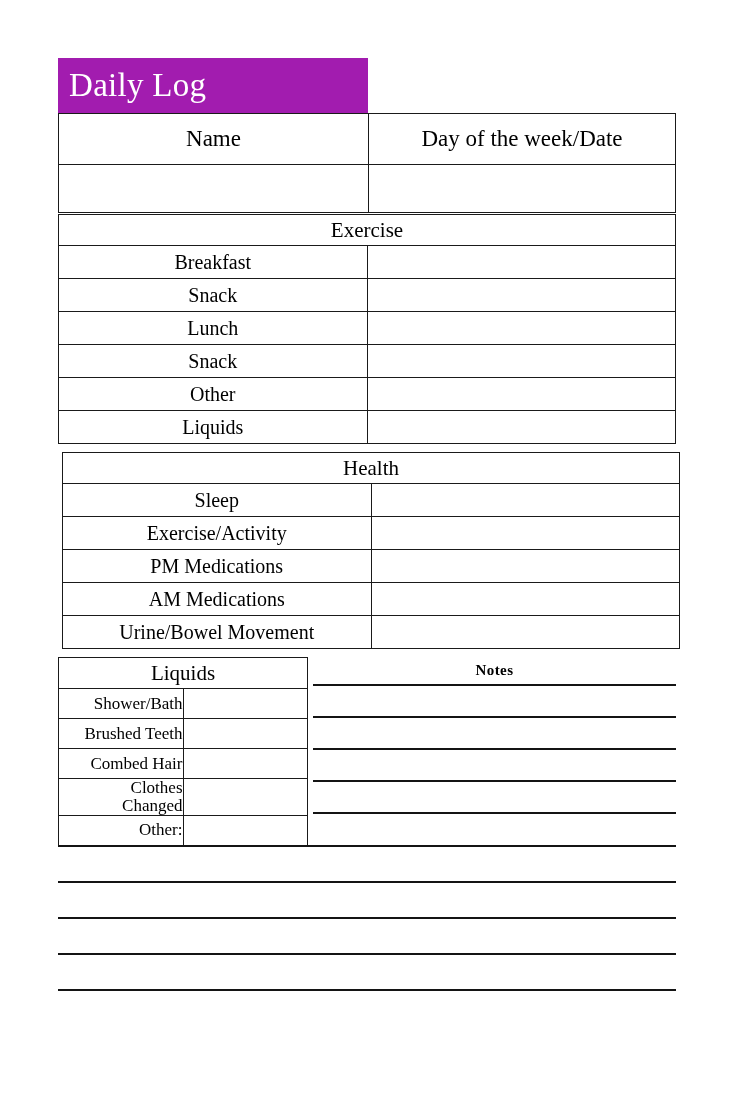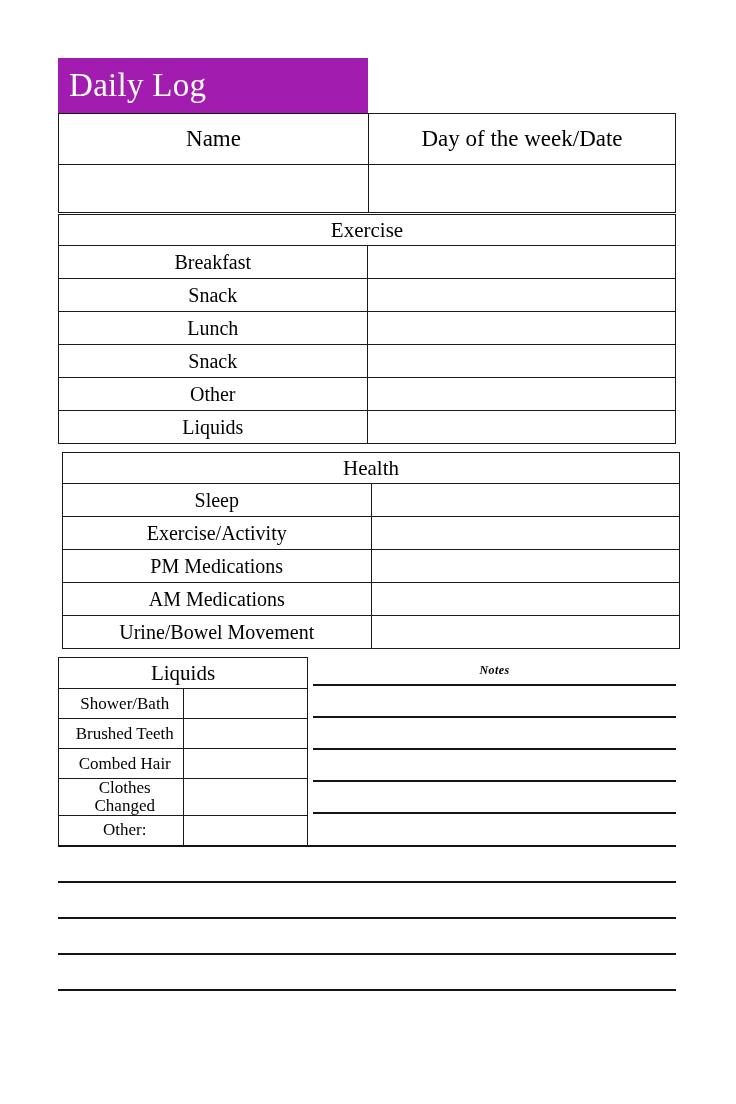--- a/index.html
+++ b/index.html
@@ -105,39 +105,38 @@
     width: 250px;
   }
   #hygiene-table td.section-hdr {
     height: 31px;
     font-size: 21px;
   }
   #hygiene-table td.row-label {
     height: 30px;
     width: 197px;
     font-size: 17px;
-    text-align: center;
+    text-align: right;
     padding-left: 8px;
   }
   #hygiene-table td.row-check { height: 30px; }
 
   
   #notes-block {
     position: absolute;
     left: 313px; top: 657px;
     width: 363px;
   }
   #notes-heading {
     text-align: center;
-    font-size: 12px;
+    font-size: 15px;
     font-weight: bold;
     height: 27px;
     line-height: 27px;
     letter-spacing: 0.4px;
-    font-style: italic;
   }
   .note-line {
     height: 30px;
     border-top: 2.4px solid #141414;
   }
 
   
   #bottom-lines {
     position: absolute;
     left: 58px; top: 845px;

